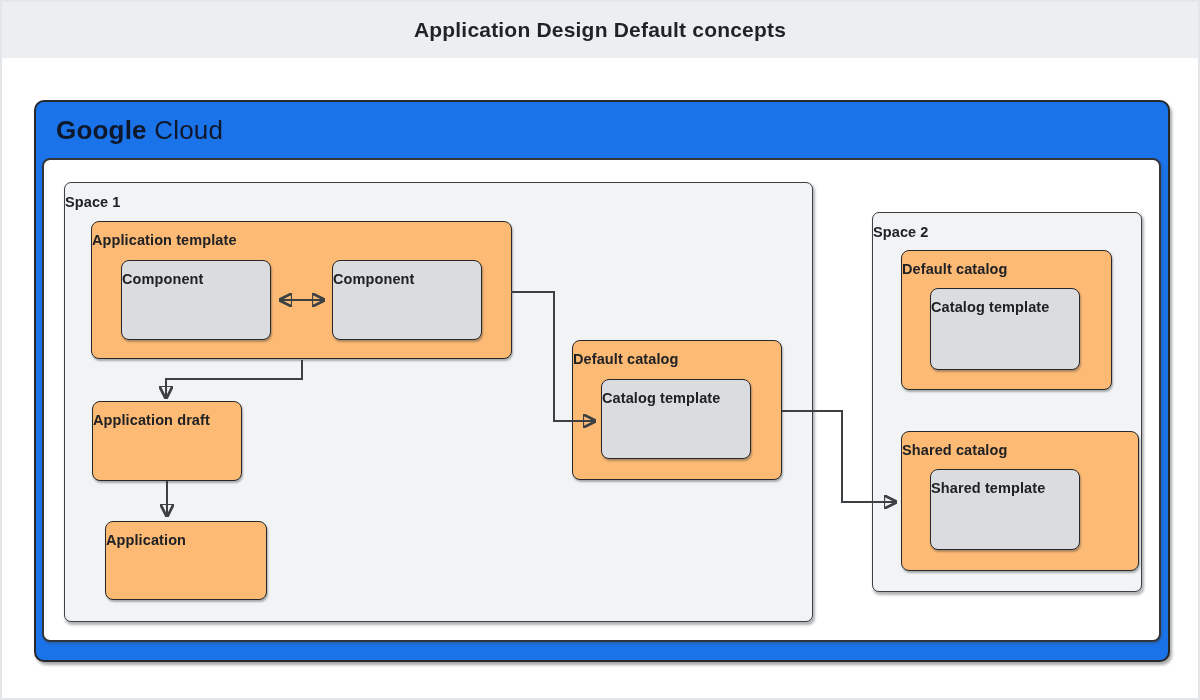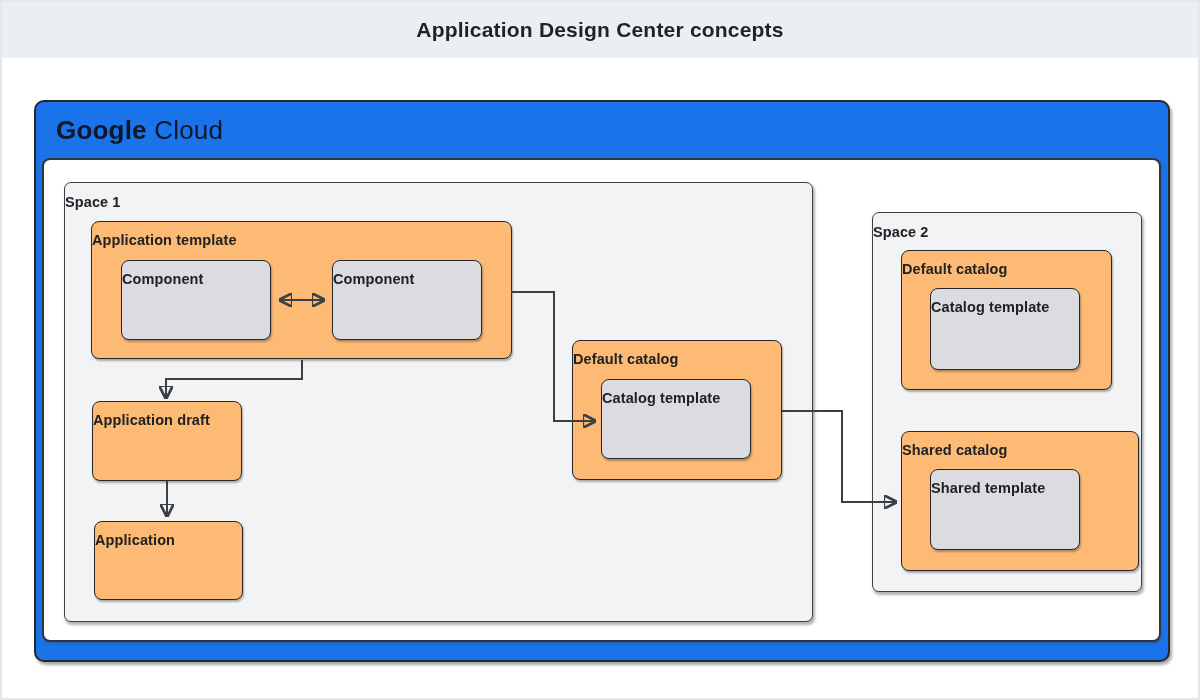--- a/index.html
+++ b/index.html
@@ -51,21 +51,21 @@
     position:absolute;left:0;right:0;top:10px;text-align:left;
     font-size:14.5px;font-weight:700;letter-spacing:.1px;color:#202124;white-space:nowrap;
   }
   .space-label{top:11px;}
 
   
   .app-template{left:26px;top:38px;width:421px;height:138px;}
   .component-left{left:29px;top:38px;width:150px;height:80px;}
   .component-right{left:240px;top:38px;width:150px;height:80px;}
   .app-draft{left:27px;top:218px;width:150px;height:80px;}
-  .application{left:29px;top:338px;width:149px;height:79px;}
+  .application{left:40px;top:338px;width:162px;height:79px;}
   .default-catalog-1{left:507px;top:157px;width:210px;height:140px;}
   .catalog-template-1{left:28px;top:38px;width:150px;height:80px;}
 
   
   .default-catalog-2{left:28px;top:37px;width:211px;height:140px;}
   .catalog-template-2{left:28px;top:37px;width:150px;height:82px;}
   .shared-catalog{left:28px;top:218px;width:238px;height:140px;}
   .shared-template{left:28px;top:37px;width:150px;height:81px;}
 
   .connector-layer{
@@ -73,21 +73,21 @@
     pointer-events:none;z-index:20;
   }
   .connector-layer path{stroke:#3c4043;stroke-width:2;fill:none;}
 </style>
 </head>
 <body>
 
 <div class="page">
 
   <div class="title-band">
-    <div class="page-title">Application Design Center concepts</div>
+    <div class="page-title">Application Design Default concepts</div>
   </div>
 
   <div class="gc-container">
     <div class="gc-logo"><span class="g-word">Google</span> <span class="c-word">Cloud</span></div>
 
     <div class="inner-boundary">
 
       <div class="space space-1">
         <div class="box-label space-label">Space 1</div>
 

